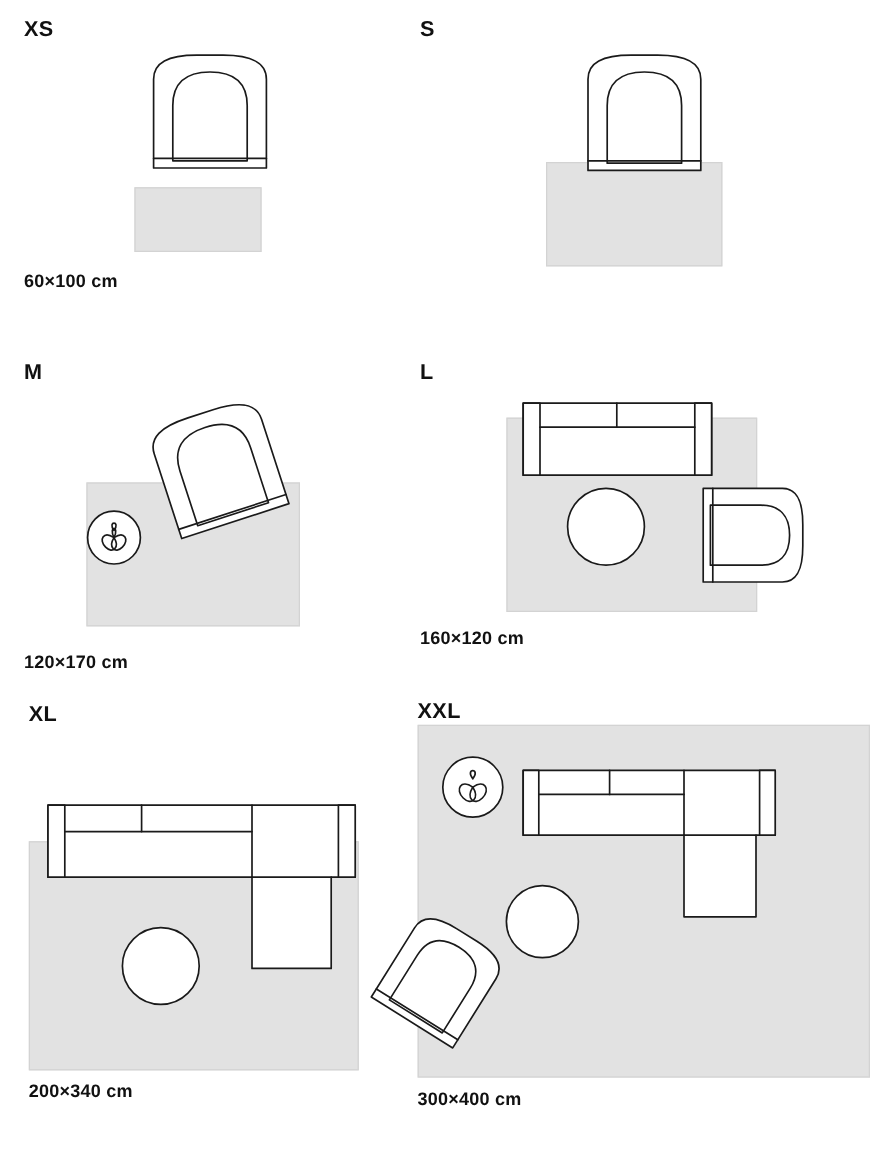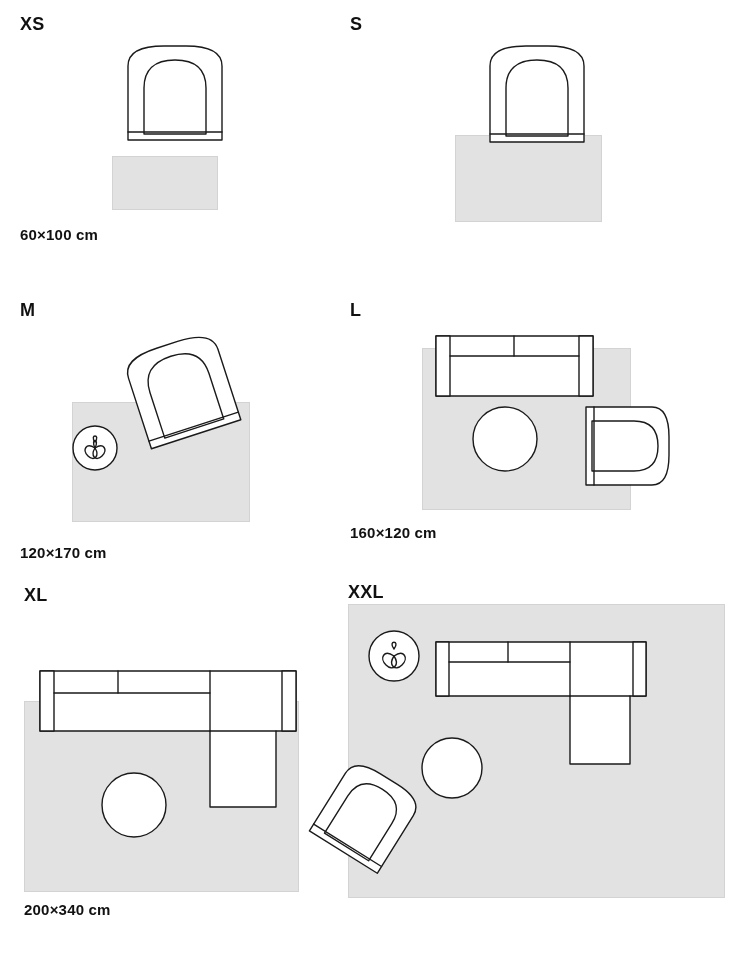--- a/index.html
+++ b/index.html
@@ -194,15 +194,16 @@
         <path class="ln-nofill" d="M46,45 C39,36 53,36 46,45"></path>
 
         <g transform="rotate(32 14 222)">
           <path class="ln" d="M-28,186 C-28,174 -18,168 2,168 L22,168 C42,168 52,174 52,186 L52,254 L-28,254 Z"></path>
           <path class="ln" d="M-14,204 C-14,189 -6,180 12,180 C30,180 38,189 38,204 L38,248 L-14,248 Z"></path>
           <path class="ln-nofill" d="M-28,246 L52,246"></path>
         </g>
       </svg>
     </div>
 
+    <div class="dim-label" style="position:absolute; left:0; top:326px; width:382px;">300×400 cm</div>
   </div>
 
 </div>
 
 </body></html>

